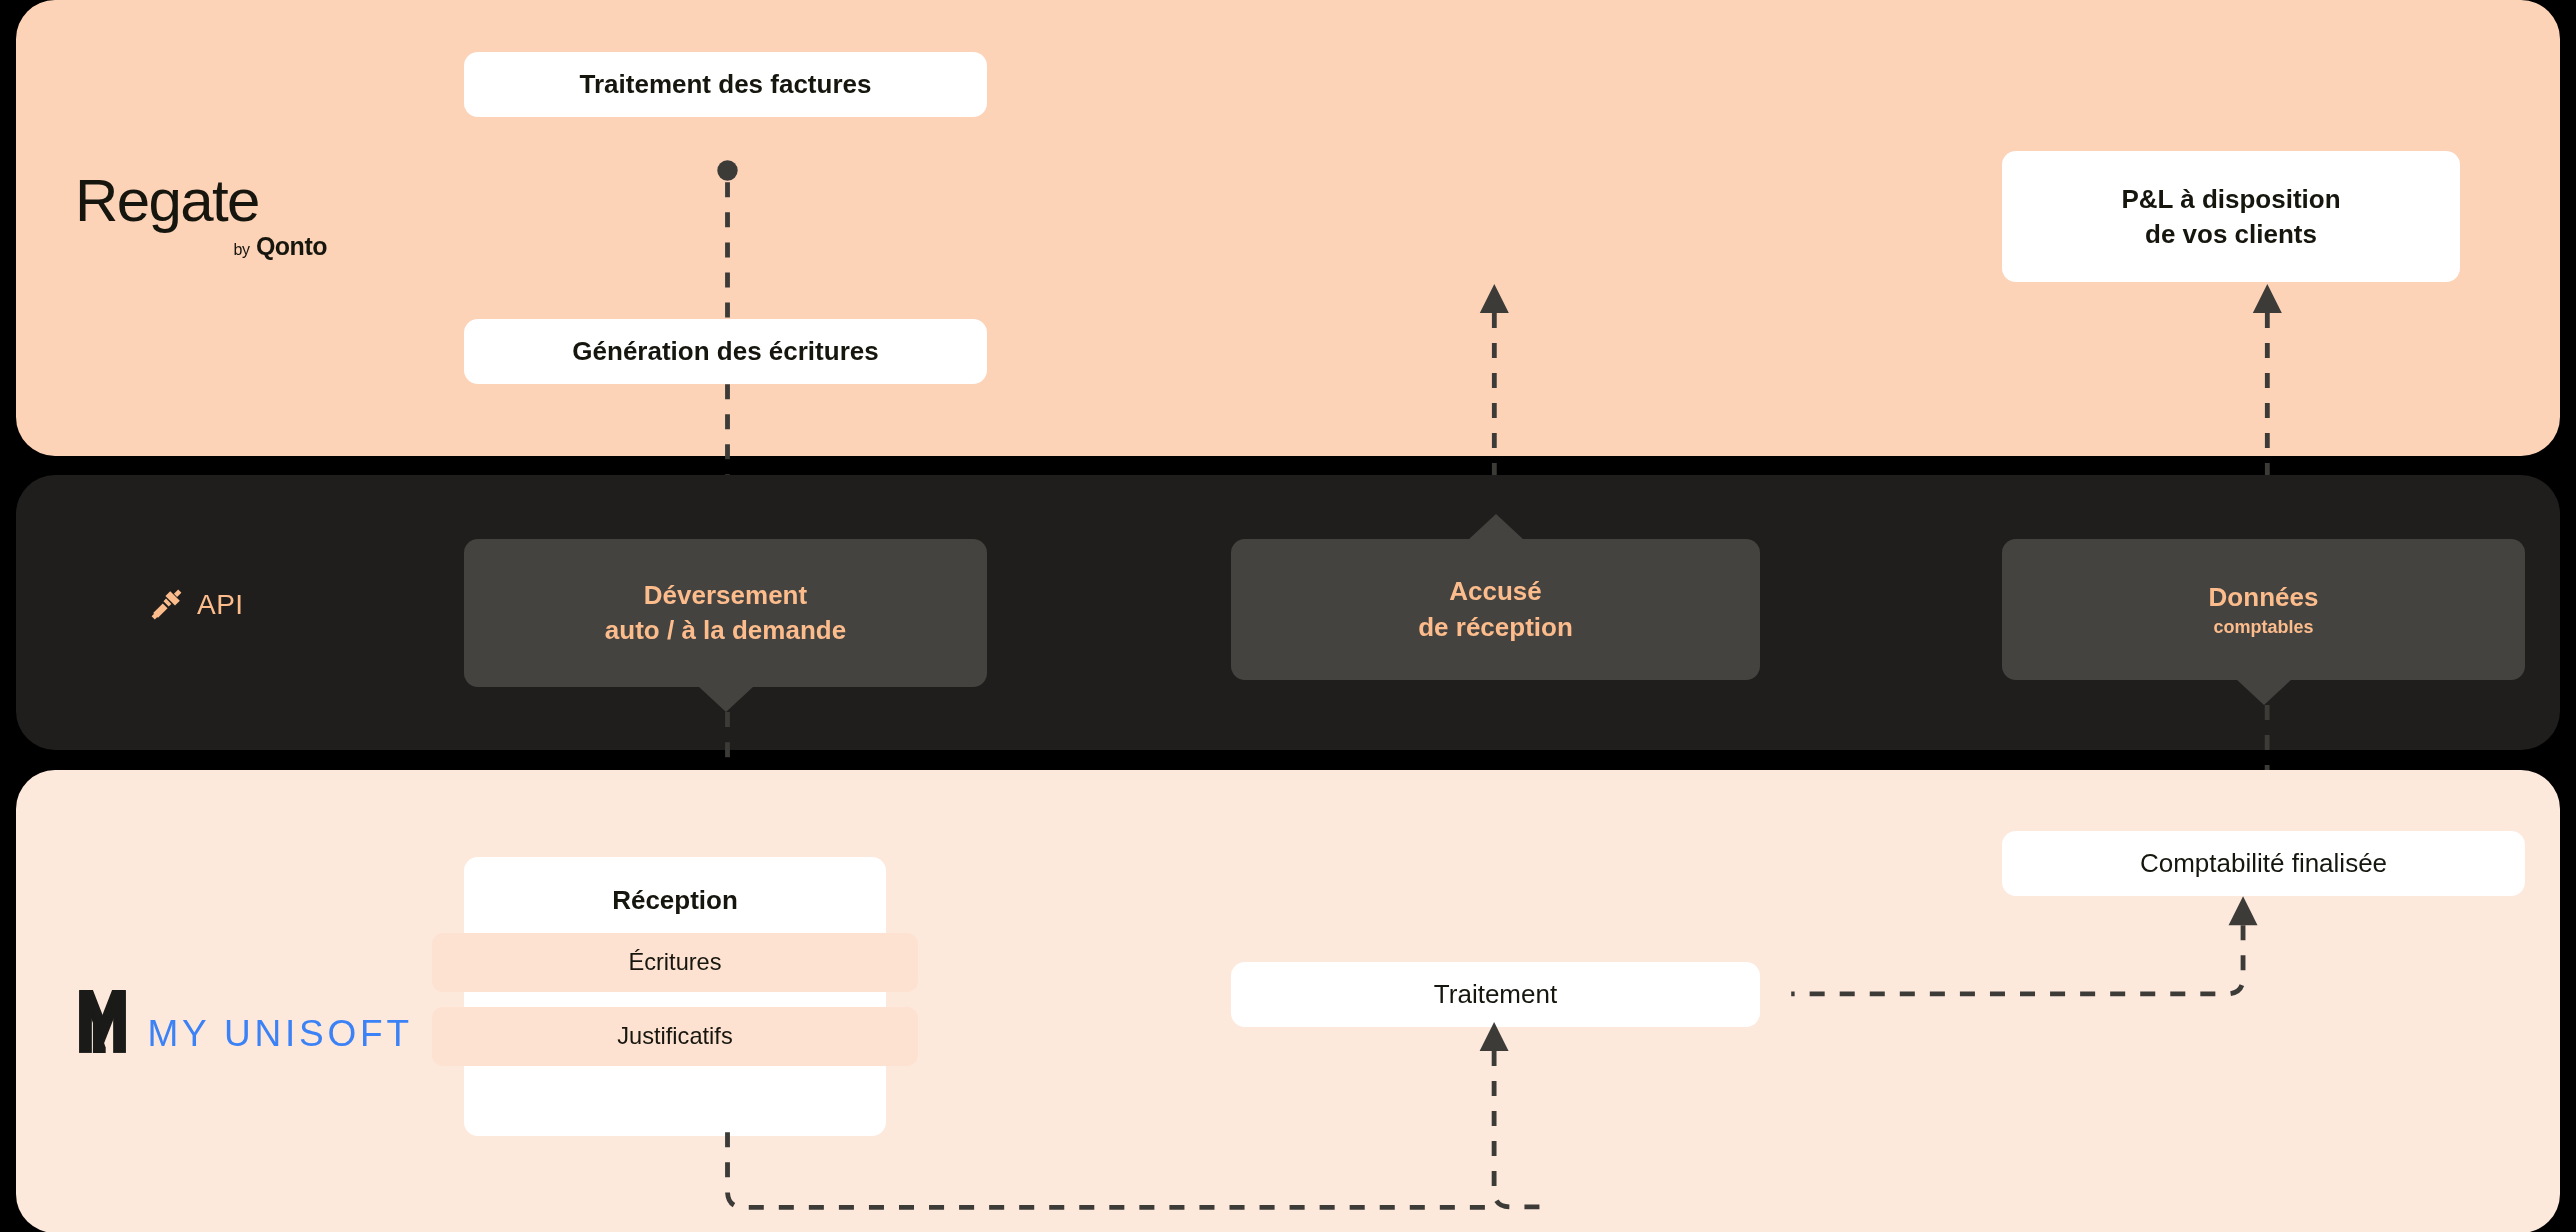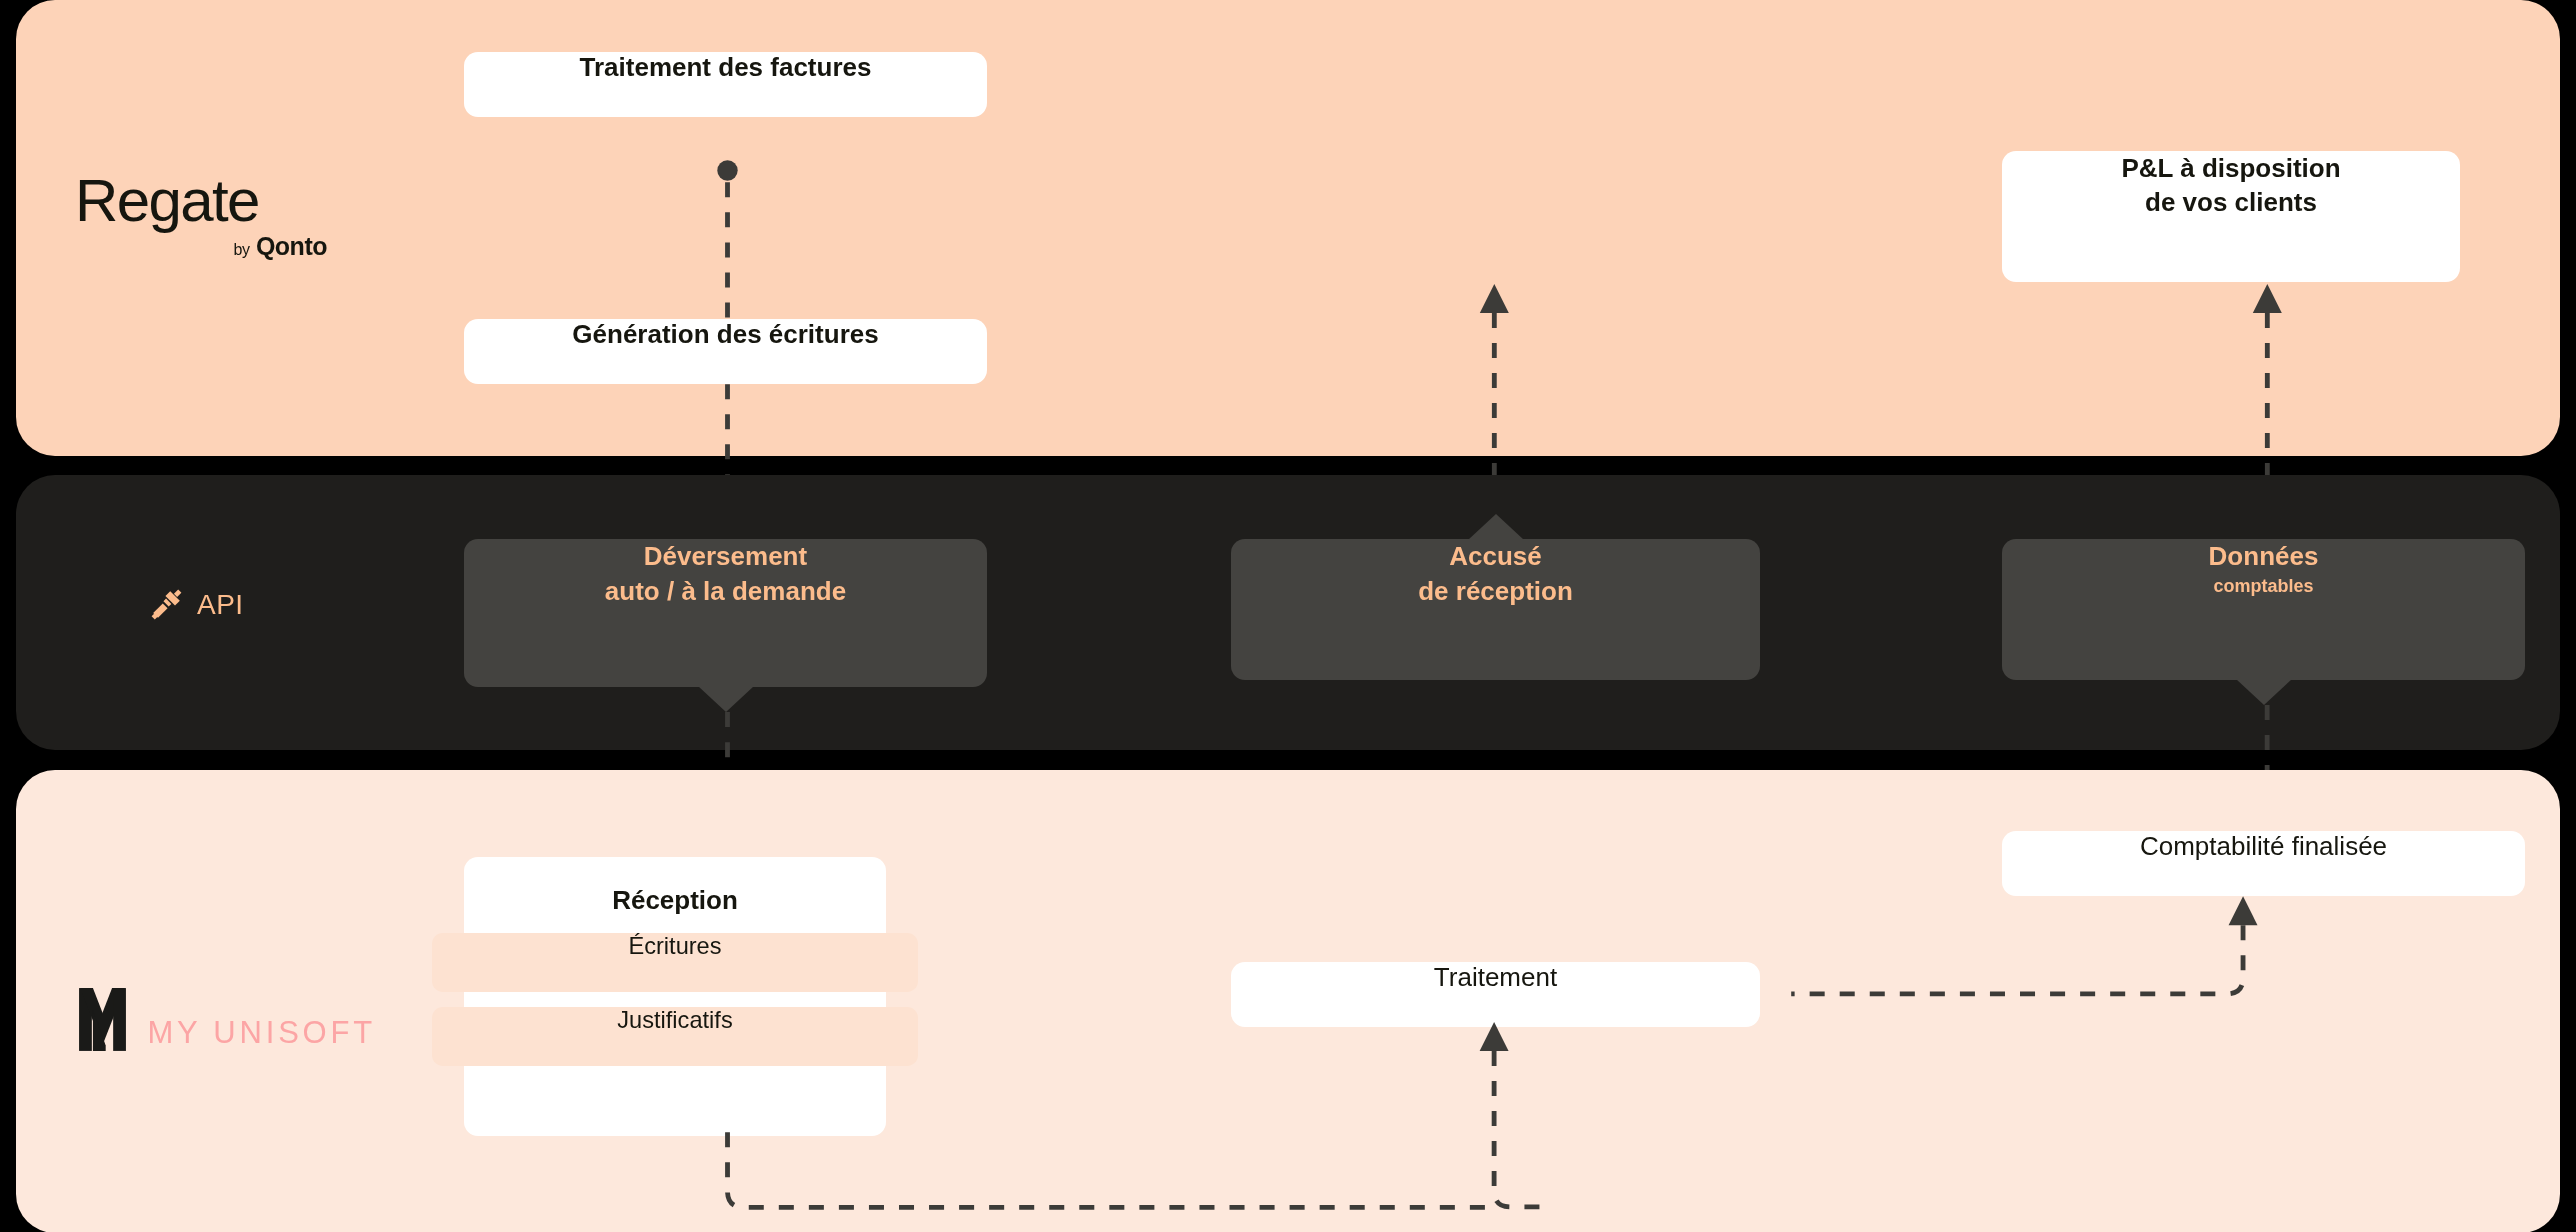--- a/index.html
+++ b/index.html
@@ -5,21 +5,21 @@
   html,body{margin:0;padding:0;background:#000;}
   body{font-family:"Liberation Sans",sans-serif;}
   #stage{position:relative;width:2576px;height:1232px;background:#000;overflow:hidden;}
 
   .band{position:absolute;left:16px;width:2544px;border-radius:39px;}
   #band-regate{top:0px;height:456px;background:#FDD3B8;}
   #band-api{top:475px;height:275px;background:#1F1E1C;}
   #band-unisoft{top:770px;height:463px;background:#FDE8DC;}
 
   .card{position:absolute;box-sizing:border-box;display:flex;flex-direction:column;
-        align-items:center;text-align:center;}
+        align-items:center;justify-content:center;text-align:center;}
   .card-white{background:#FFFFFF;border-radius:14px;color:#16160F;}
   .card-cream{background:#FDF7F1;border-radius:14px;color:#16160F;}
   .card-dark{background:#444340;border-radius:14px;color:#FCBC8C;}
   .card-peach{background:#FDE2D1;border-radius:10.7px;color:#16160F;}
 
   .t-bold{font-weight:700;}
   .t-reg{font-weight:400;}
   .ln{display:block;}
 
   
@@ -38,21 +38,21 @@
   .logo-regate{position:absolute;left:75px;top:171px;width:252px;color:#16160F;}
   .logo-regate .w1{font-size:60px;font-weight:400;letter-spacing:-1.6px;line-height:1;}
   .logo-regate .w2{font-size:25px;font-weight:700;letter-spacing:-0.5px;line-height:1;
         text-align:right;margin-top:3.2px;}
   .logo-regate .w2 .by{font-size:16px;font-weight:500;}
 
   .api-label{position:absolute;left:150px;top:588px;display:flex;align-items:center;gap:14px;}
   .api-label .txt{color:#FCBC8C;font-size:28px;font-weight:400;letter-spacing:0.5px;}
 
   .logo-unisoft{position:absolute;left:78px;top:987px;display:flex;align-items:center;gap:20.4px;}
-  .logo-unisoft .txt{color:#fca5a5;font-size:31px;font-weight:400;letter-spacing:3.8px;margin-top:26px;}
+  .logo-unisoft .txt{color:#3b82f6;font-size:37px;font-weight:400;letter-spacing:3.8px;margin-top:26px;}
 
   .sync-icons{display:flex;align-items:center;gap:21.5px;margin-top:14px;}
 </style>
 </head>
 <body>
 
 <div id="stage">
 
   <div class="band" id="band-regate"></div>
 

